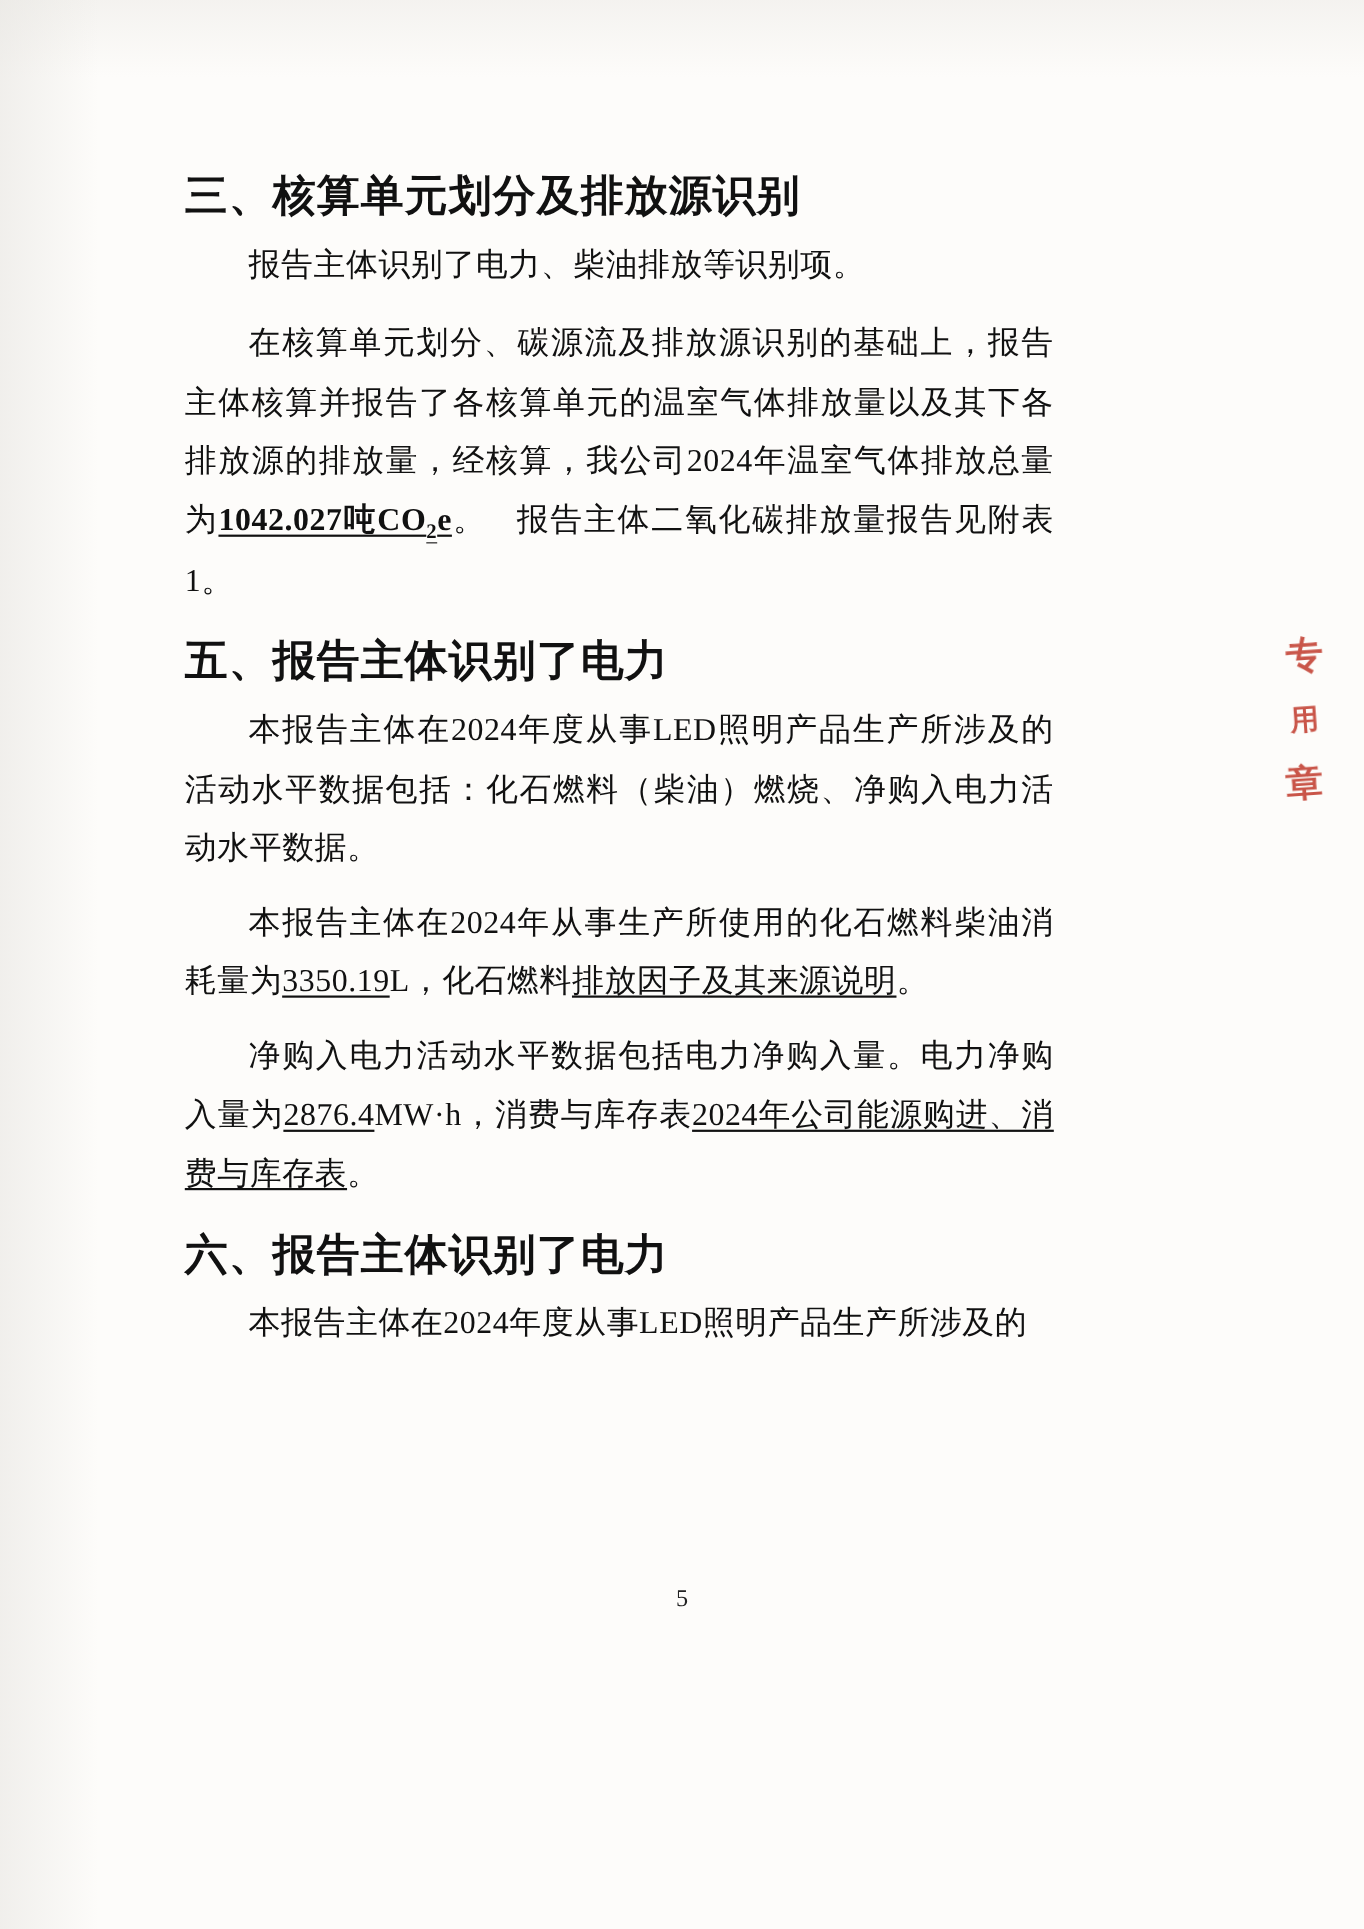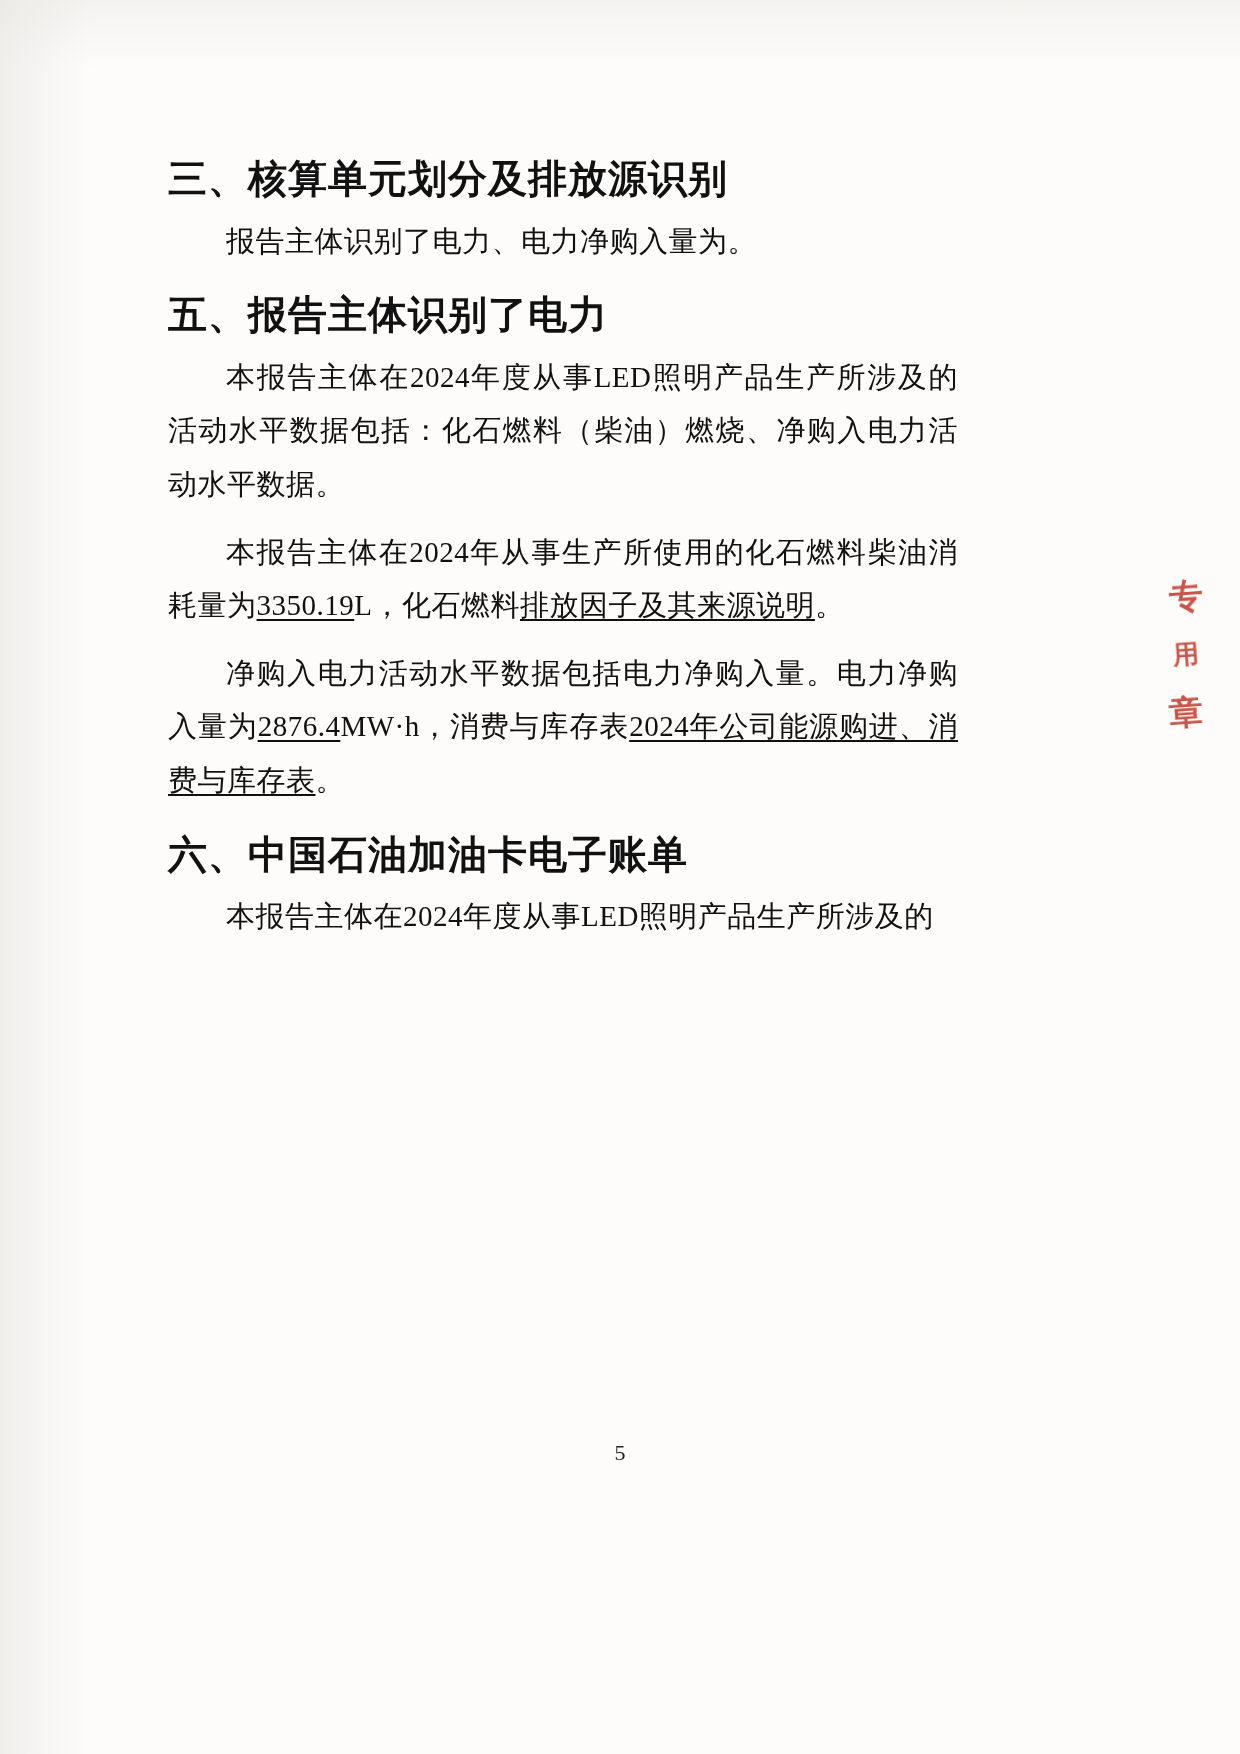--- a/index.html
+++ b/index.html
@@ -107,41 +107,44 @@
 </head>
 <body>
 
 <div class="page">
   <div class="edge-shadow"></div>
 
   <div class="content">
 
     <div class="section-block">
       <h2 class="section">三、核算单元划分及排放源识别</h2>
-      <p class="para">报告主体识别了电力、电力净购入量为。</p>
+      <p class="para">报告主体识别了电力、柴油排放等识别项。</p>
     </div>
 
     <div class="section-block">
+      <p class="para">
+        <span>在核算单元划分、碳源流及排放源识别的基础上，报告主体核算并报告了各核算单元的温室气体排放量以及其下各排放源的排放量，经核算，我公司2024年温室气体排放总量为</span><span class="b u">1042.027吨CO</span><sub class="b u">2</sub><span class="b u">e</span><span>。</span><span class="gap"></span><span>报告主体二氧化碳排放量报告见附表1。</span>
+      </p>
     </div>
 
     <div class="section-block">
       <h2 class="section">五、报告主体识别了电力</h2>
       <p class="para">
         <span>本报告主体在2024年度从事LED照明产品生产所涉及的活动水平数据包括：化石燃料（柴油）燃烧、净购入电力活动水平数据。</span>
       </p>
       <p class="para">
         <span>本报告主体在2024年从事生产所使用的化石燃料柴油消耗量为</span><span class="u">3350.19</span><span>L，化石燃料</span><span class="u">排放因子及其来源说明</span><span>。</span>
       </p>
       <p class="para">
         <span>净购入电力活动水平数据包括电力净购入量。电力净购入量为</span><span class="u">2876.4</span><span>MW·h，消费与库存表</span><span class="u">2024年公司能源购进、消费与库存表</span><span>。</span>
       </p>
     </div>
 
     <div class="section-block">
-      <h2 class="section">六、中国石油加油卡电子账单</h2>
+      <h2 class="section">六、报告主体识别了电力</h2>
       <p class="para">本报告主体在2024年度从事LED照明产品生产所涉及的</p>
     </div>
 
   </div>
 
   <div class="seal">
     <span>专</span>
     <span class="small">用</span>
     <span>章</span>
   </div>

